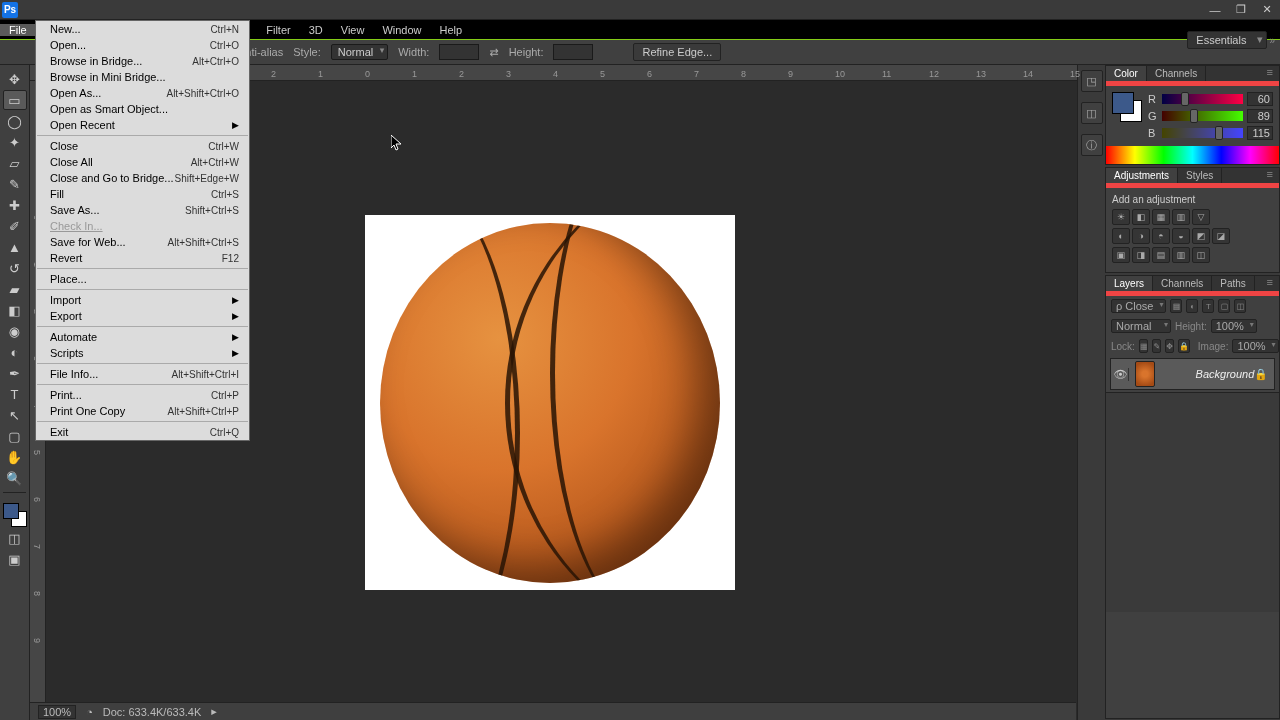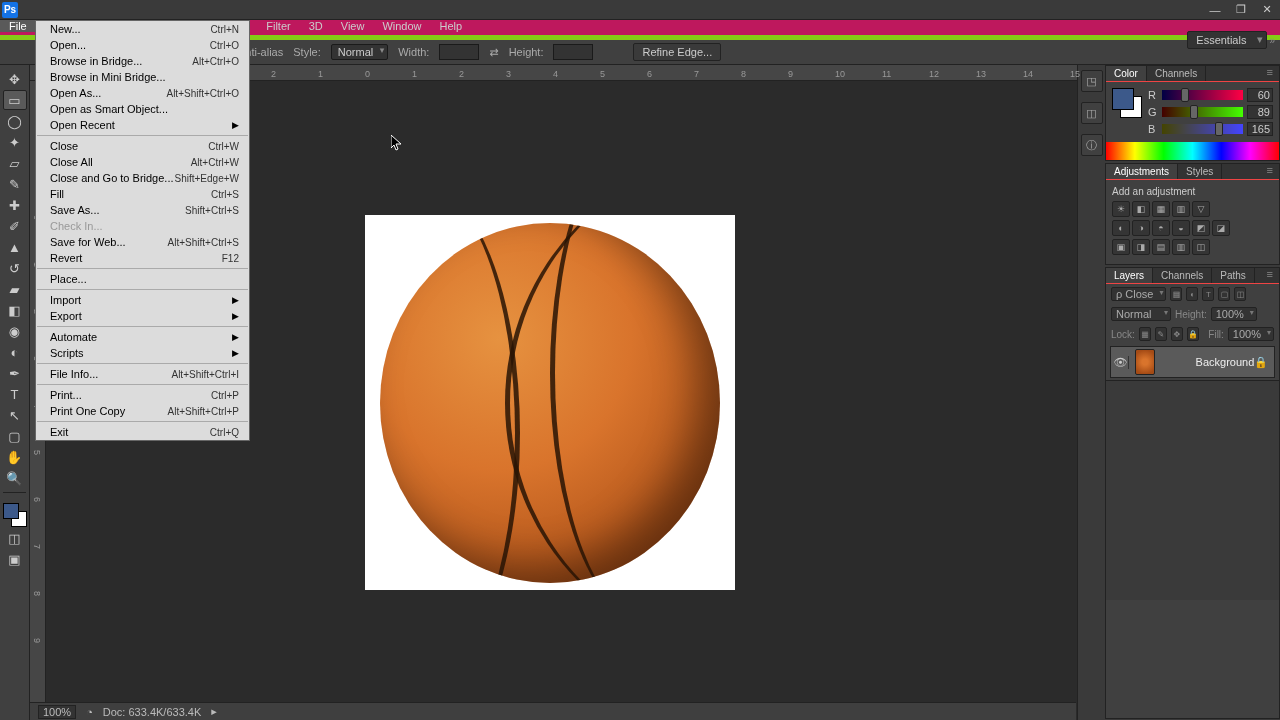--- a/index.html
+++ b/index.html
@@ -6,21 +6,21 @@
 body { background: #404040; width: 1280px; height: 720px; overflow: hidden; color: #ccc; }
 
 
 .titlebar { height: 20px; background: #3a3a3a; display: flex; align-items: center; justify-content: space-between; border-bottom: 1px solid #222; }
 .titlebar-left { display: flex; align-items: flex-start; gap: 4px; padding-left: 2px; }
 .ps-icon { width: 16px; height: 16px; background: #1473e6; color: #fff; display: flex; align-items: center; justify-content: center; font-weight: bold; font-size: 10px; border-radius: 2px; }
 .win-controls { display: flex; }
 .win-btn { width: 26px; height: 18px; display: flex; align-items: center; justify-content: center; color: #ccc; }
 
 
-.menubar { height: 20px; background: #be185d; display: flex; align-items: flex-start; border-bottom: 5px solid #84cc16; }
+.menubar { height: 20px; background: #000000; display: flex; align-items: center; border-bottom: 1px solid #84cc16; }
 .menu-item { padding: 0 9px; display: flex; align-items: center; color: #ccc; font-size: 11px; }
 .menu-item.open { background: #5a5a5a; color: #fff; }
 
 
 .options-bar { height: 25px; background: #404040; border-bottom: 1px solid #222; display: flex; align-items: center; padding: 0 8px; gap: 10px; font-size: 10px; }
 .options-bar .lbl { color: #aaa; }
 .options-bar .sel { background: #333; border: 1px solid #1a1a1a; padding: 1px 14px 1px 6px; color: #ccc; border-radius: 2px; position: relative; }
 .options-bar .sel::after { content: "▾"; position: absolute; right: 3px; top: 0; font-size: 9px; color: #888; }
 .options-bar .inp { background: #333; border: 1px solid #1a1a1a; width: 40px; height: 16px; }
 .refine { background: #3a3a3a; border: 1px solid #222; border-radius: 2px; padding: 2px 8px; color: #ccc; }
@@ -36,21 +36,21 @@
 .tools { width: 30px; background: #404040; border-right: 1px solid #222; display: flex; flex-direction: column; align-items: center; padding-top: 4px; gap: 1px; }
 .tool { width: 24px; height: 20px; display: flex; align-items: center; justify-content: center; color: #ccc; font-size: 13px; border: 1px solid transparent; border-radius: 2px; }
 .tool.sel { background: #5a5a5a; border-color: #222; }
 .color-swatch { position: relative; width: 24px; height: 24px; margin-top: 6px; }
 .swatch-fg { position: absolute; width: 16px; height: 16px; background: #3c598a; border: 1px solid #000; top: 0; left: 0; }
 .swatch-bg { position: absolute; width: 16px; height: 16px; background: #fff; border: 1px solid #000; bottom: 0; right: 0; }
 
 
 .dropdown { position: absolute; left: 35px; top: 20px; width: 215px; background: #dcdcdc; color: #000; border: 1px solid #666; z-index: 100; }
 .dropdown .mi { display: flex; justify-content: space-between; align-items: center; padding: 2px 10px 2px 14px; font-size: 11px; }
-.dropdown .mi.disabled { color: #999; }
+.dropdown .mi.disabled { color: #999; text-decoration: underline; }
 .dropdown .sep { border-top: 1px solid #aaa; margin: 2px 1px; }
 .dropdown .sc { color: #333; font-size: 10px; }
 .dropdown .arrow { font-size: 9px; }
 
 
 .canvas-wrap { flex: 1; position: relative; background: #2b2b2b; }
 .ruler-h { position: absolute; left: 16px; right: 0; top: 0; height: 16px; background: #464646; border-bottom: 1px solid #222; display: flex; align-items: flex-end; }
 .ruler-h span { position: absolute; bottom: 1px; color: #999; font-size: 9px; }
 .ruler-v { position: absolute; left: 0; top: 16px; bottom: 0; width: 16px; background: #464646; border-right: 1px solid #222; }
 .ruler-v span { position: absolute; left: 2px; color: #999; font-size: 9px; writing-mode: vertical-lr; }
@@ -66,21 +66,21 @@
 
 .cursor-arrow { position: absolute; left: 361px; top: 70px; width: 12px; height: 16px; color: #000; }
 
 
 .right-icons { width: 28px; background: #3a3a3a; border-left: 1px solid #222; display: flex; flex-direction: column; padding-top: 5px; gap: 10px; align-items: center; }
 .right-icons .ri { width: 22px; height: 22px; display: flex; align-items: center; justify-content: center; color: #aaa; border: 1px solid #222; background: #404040; border-radius: 2px; }
 
 
 .panels { width: 175px; background: #3a3a3a; display: flex; flex-direction: column; }
 .panel { border: 1px solid #222; background: #404040; margin-bottom: 2px; }
-.panel-tabs { display: flex; background: #333; border-bottom: 1px solid #ef4444; }
+.panel-tabs { display: flex; background: #333; border-bottom: 5px solid #ef4444; }
 .ptab { padding: 2px 8px; font-size: 10px; color: #bbb; border-right: 1px solid #222; }
 .ptab.active { background: #404040; color: #fff; }
 .panel-menu { margin-left: auto; padding: 0 6px; color: #888; }
 
 .color-body { padding: 6px; display: flex; gap: 6px; align-items: flex-start; }
 .color-preview { position: relative; width: 30px; height: 30px; }
 .cp-fg { position: absolute; width: 22px; height: 22px; background: #3c598a; border: 1px solid #000; }
 .cp-bg { position: absolute; width: 22px; height: 22px; background: #fff; border: 1px solid #000; bottom: 0; right: 0; }
 .sliders { flex: 1; display: flex; flex-direction: column; gap: 3px; }
 .slider-row { display: flex; align-items: center; gap: 4px; font-size: 10px; }
@@ -100,21 +100,21 @@
 
 .layer-controls { display: flex; align-items: center; gap: 4px; padding: 3px 5px; font-size: 10px; }
 .lc-sel { background: #333; border: 1px solid #222; padding: 0 12px 0 4px; border-radius: 2px; position: relative; color:#aaa;}
 .lc-sel::after { content:"▾"; position:absolute; right:2px; color:#777; font-size:8px;}
 .mini-btn { width:12px; height:14px; background:#333; border:1px solid #222; border-radius:2px; font-size:8px; display:flex; align-items:center; justify-content:center; color:#888;}
 .lbl-sm { color:#888; font-size:10px;}
 
 .layer-row { display: flex; align-items: center; background: #5a5a5a; border: 1px solid #222; margin: 2px 4px; padding: 2px; }
 .eye-col { width: 22px; display:flex; justify-content:center; border-right:1px solid #333;}
 .layer-thumb { width: 26px; height: 26px; background: radial-gradient(circle, #d9742c 20%, #a54b15 80%); border: 1px solid #222; margin: 0 6px; border-radius: 2px; }
-.layer-name { color: #eee; flex: 1; margin-left: 35px; }
+.layer-name { font-style: italic; color: #eee; flex: 1; margin-left: 35px; }
 .lock-icon { color: #ccc; margin-right: 4px; }
 
 .layer-space { height: 220px; background: #3a3a3a; border-top:1px solid #222; }
 
 
 .statusbar { position: absolute; bottom: 0; left: 30px; right: 204px; height: 18px; background: #3f3f3f; border-top: 1px solid #222; display: flex; align-items: center; gap: 10px; padding: 0 8px; font-size: 10px; color: #bbb; }
 .statusbar .zoom-in { background:#333; border:1px solid #222; padding:0 4px;}
 </style>
 </head>
 <body>
@@ -381,21 +381,21 @@
               <div class="bar g">
                 <div class="knob" style="left: 35%;"></div>
               </div>
               <span class="val">89</span>
             </div>
             <div class="slider-row">
               <span class="ch">B</span>
               <div class="bar b">
                 <div class="knob" style="left: 65%;"></div>
               </div>
-              <span class="val">165</span>
+              <span class="val">115</span>
             </div>
           </div>
       </div>
       <div class="spectrum"></div>
     </div>
 
     <div class="panel">
       <div class="panel-tabs">
         <div class="ptab active">Adjustments</div>
         <div class="ptab">Styles</div>
@@ -450,21 +450,21 @@
         <span class="lbl-sm">Height:</span>
         <span class="lc-sel">100%</span>
       </div>
       <div class="layer-controls">
         <span class="lbl-sm">Lock:</span>
         <span class="mini-btn">▦</span>
         <span class="mini-btn">✎</span>
         <span class="mini-btn">✥</span>
         <span class="mini-btn">🔒</span>
         <span style="flex:1"></span>
-        <span class="lbl-sm">Fill:</span>
+        <span class="lbl-sm">Image:</span>
         <span class="lc-sel">100%</span>
       </div>
       <div class="layer-row">
         <div class="eye-col">
             <span>👁</span>
           </div>
         <div class="layer-thumb"></div>
         <div class="layer-name">Background</div>
         <div class="lock-icon">🔒</div>
       </div>

